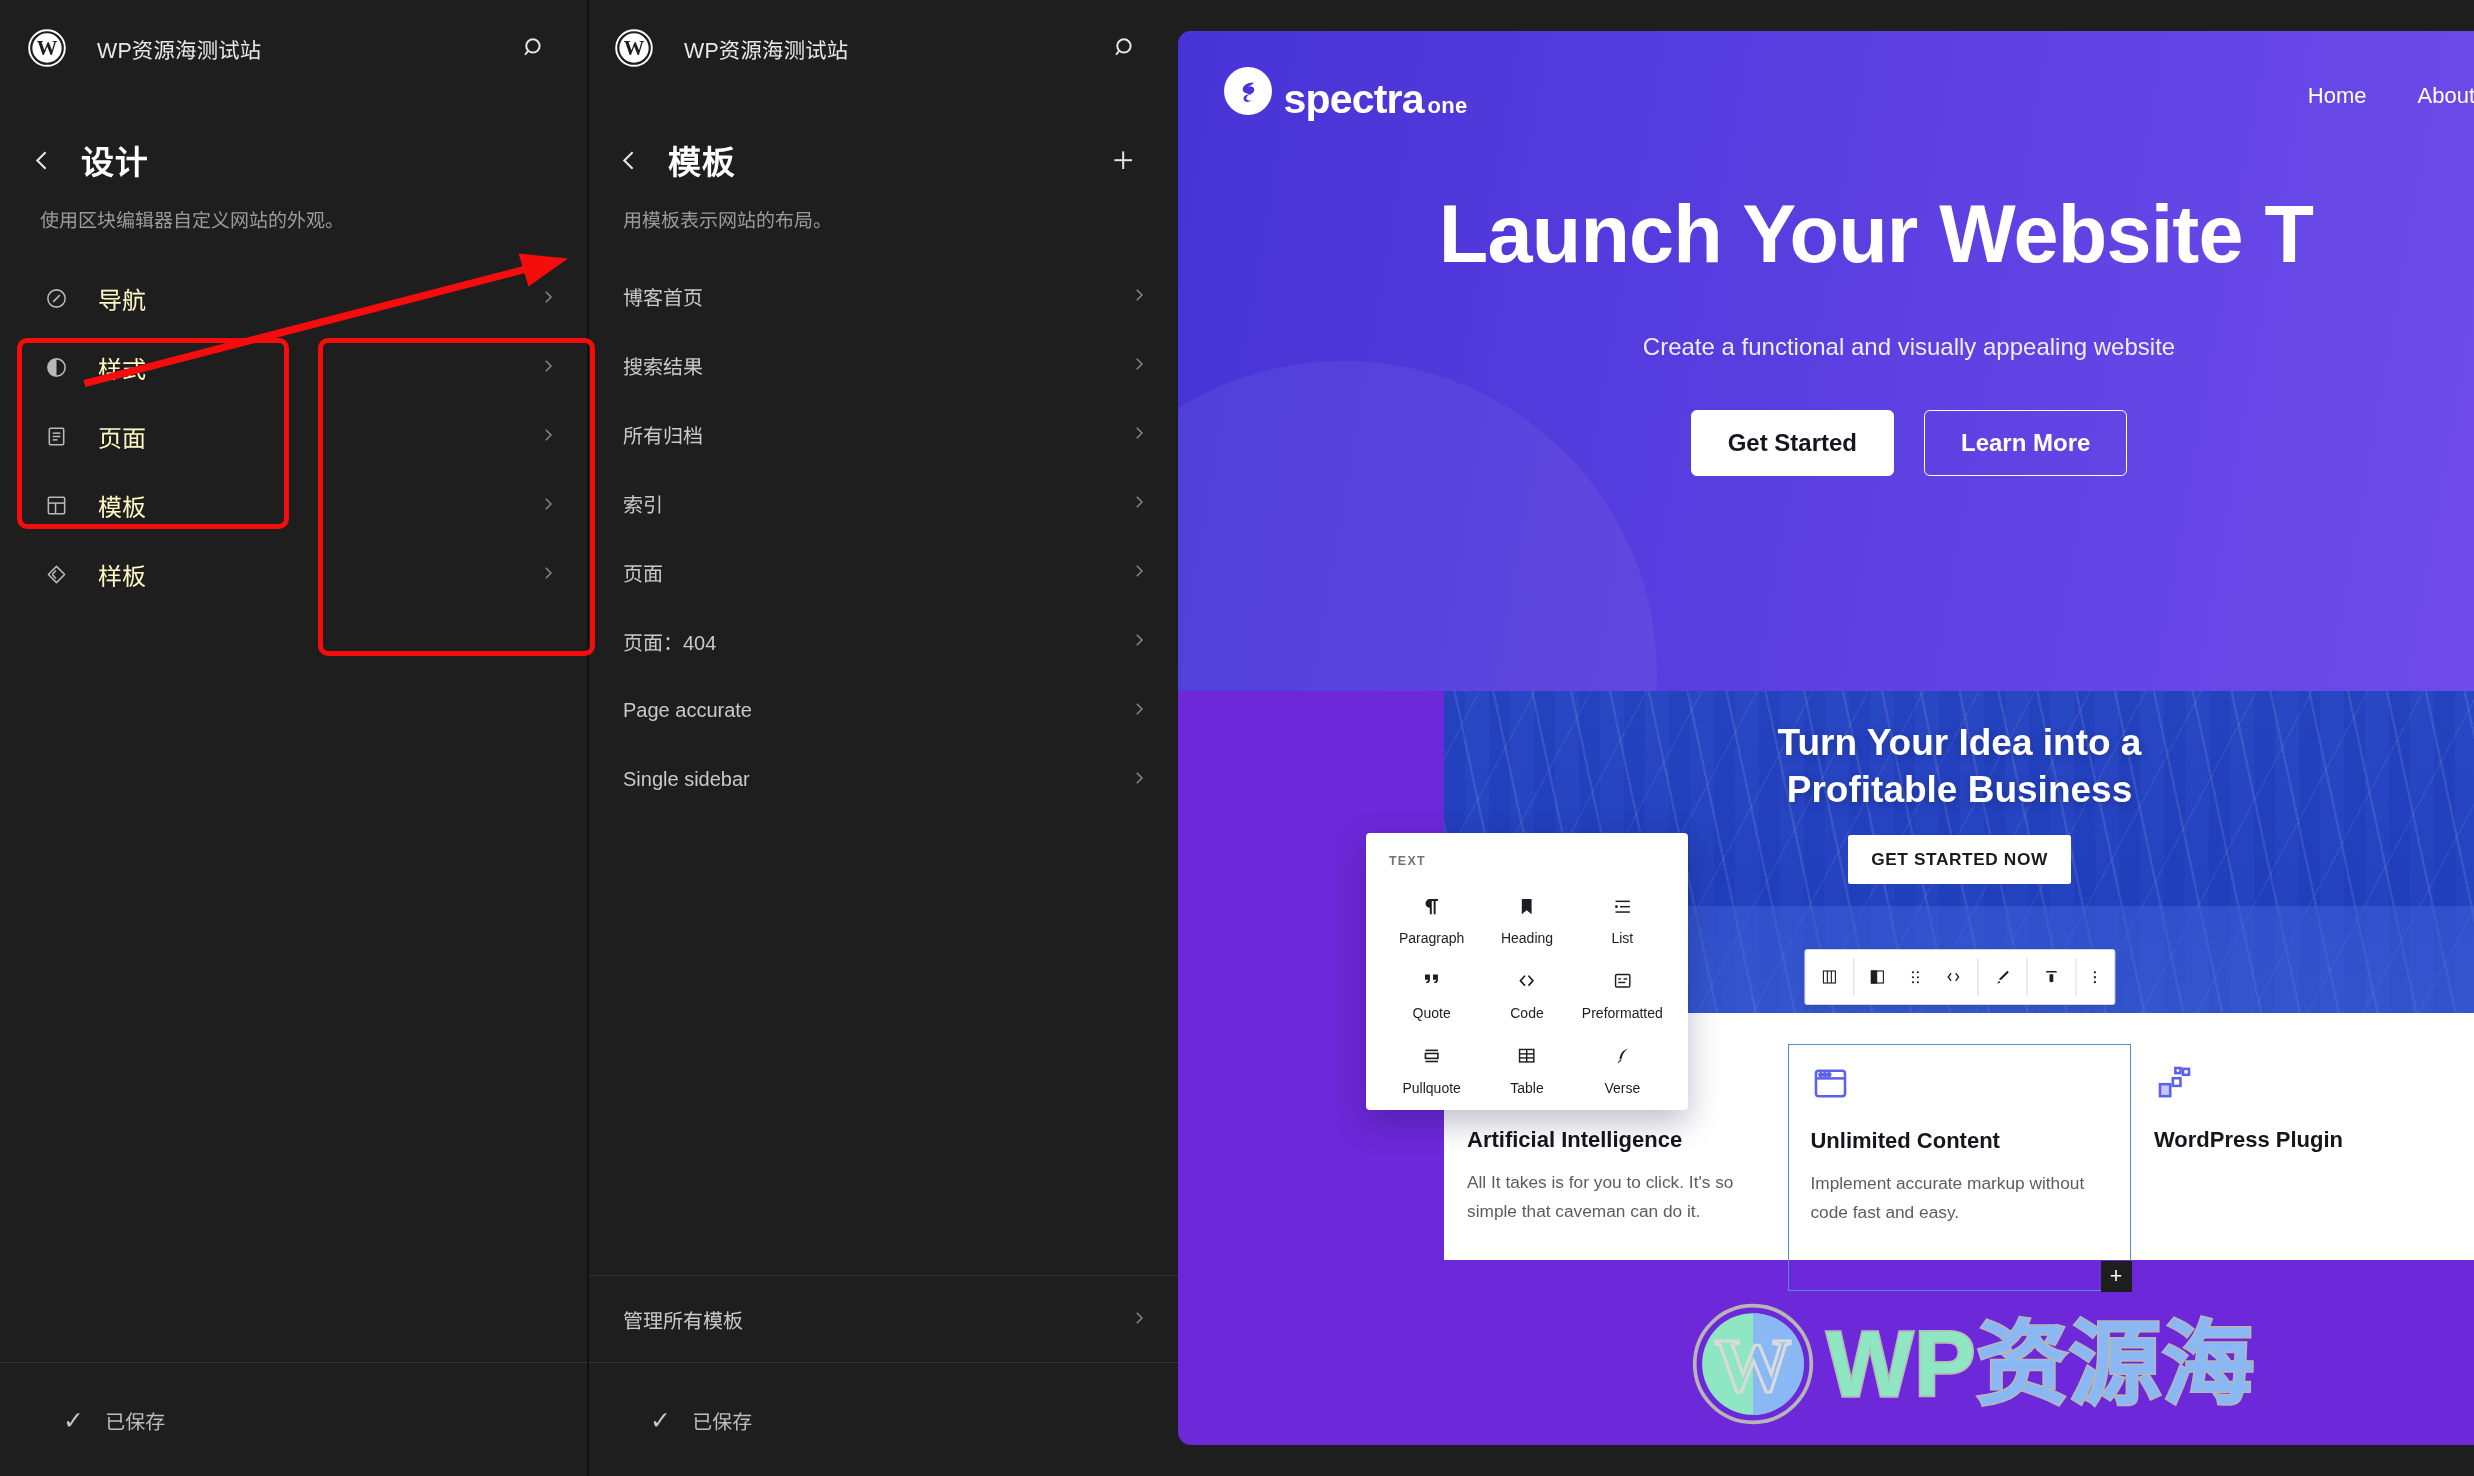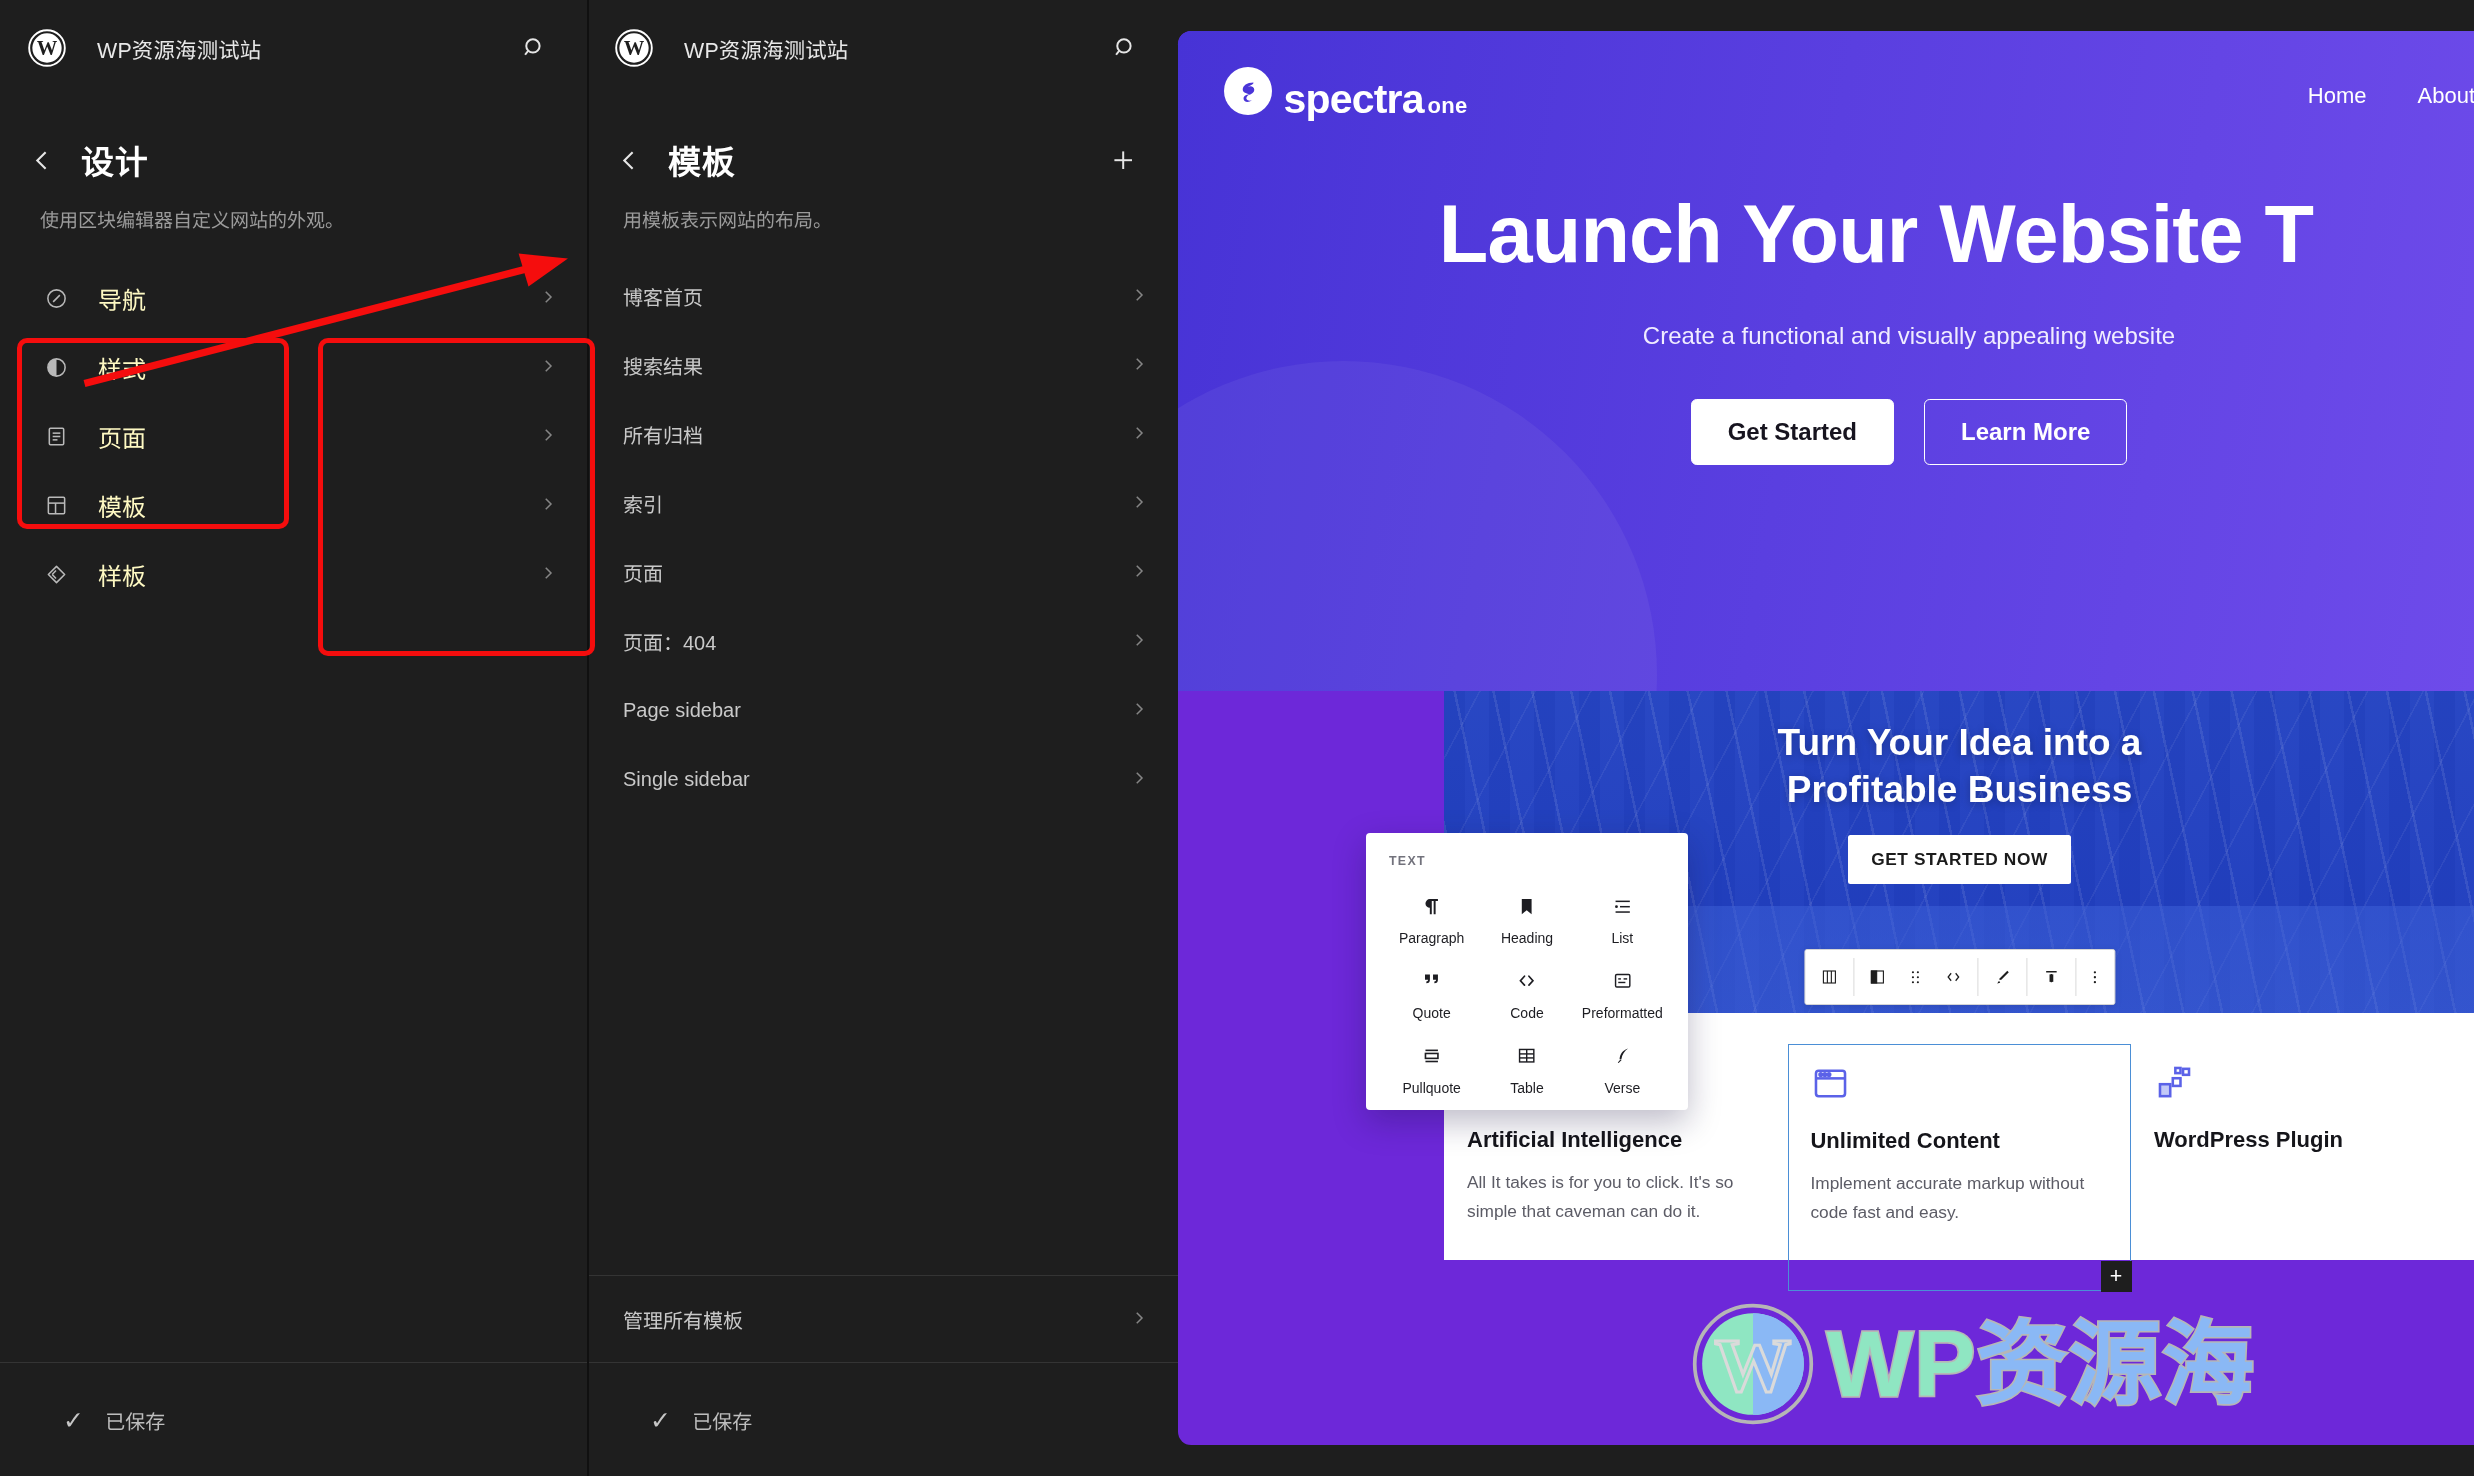--- a/index.html
+++ b/index.html
@@ -139,21 +139,21 @@
   .nav-links a {
     color: #fff; font-size: 22px; text-decoration: none; white-space: nowrap;
   }
   .hero-body { position: relative; text-align: center; padding-top: 76px; }
   .hero-h1 {
     color: #fff; font-size: 81px; font-weight: 700; line-height: 1.08;
     white-space: nowrap; letter-spacing: -0.8px;
     margin-left: 99px;
   }
   .hero-sub {
-    color: #f0ecff; font-size: 24px; margin-top: 44px; white-space: nowrap;
+    color: #f0ecff; font-size: 24px; margin-top: 55px; white-space: nowrap;
     margin-left: 165px;
   }
   .hero-btns {
     display: flex; justify-content: center; gap: 30px; margin-top: 49px;
     margin-left: 165px;
   }
   .btn {
     font-size: 24px; font-weight: 700; padding: 18px 36px; border-radius: 5.8px;
     white-space: nowrap; cursor: pointer;
   }
@@ -469,21 +469,21 @@
               <polyline points="9,5 16,12 9,19"></polyline>
             </svg></span>
       </div>
       <div class="tpl-row">
         <span class="tl">页面：404</span>
         <span class="tc"><svg viewBox="0 0 24 24" width="18" height="18" fill="none" stroke="#bdbdbd" stroke-width="2">
               <polyline points="9,5 16,12 9,19"></polyline>
             </svg></span>
       </div>
       <div class="tpl-row">
-        <span class="tl">Page sidebar</span>
+        <span class="tl">Page accurate</span>
         <span class="tc"><svg viewBox="0 0 24 24" width="18" height="18" fill="none" stroke="#bdbdbd" stroke-width="2">
               <polyline points="9,5 16,12 9,19"></polyline>
             </svg></span>
       </div>
       <div class="tpl-row">
         <span class="tl">Single sidebar</span>
         <span class="tc"><svg viewBox="0 0 24 24" width="18" height="18" fill="none" stroke="#bdbdbd" stroke-width="2">
               <polyline points="9,5 16,12 9,19"></polyline>
             </svg></span>
       </div>

